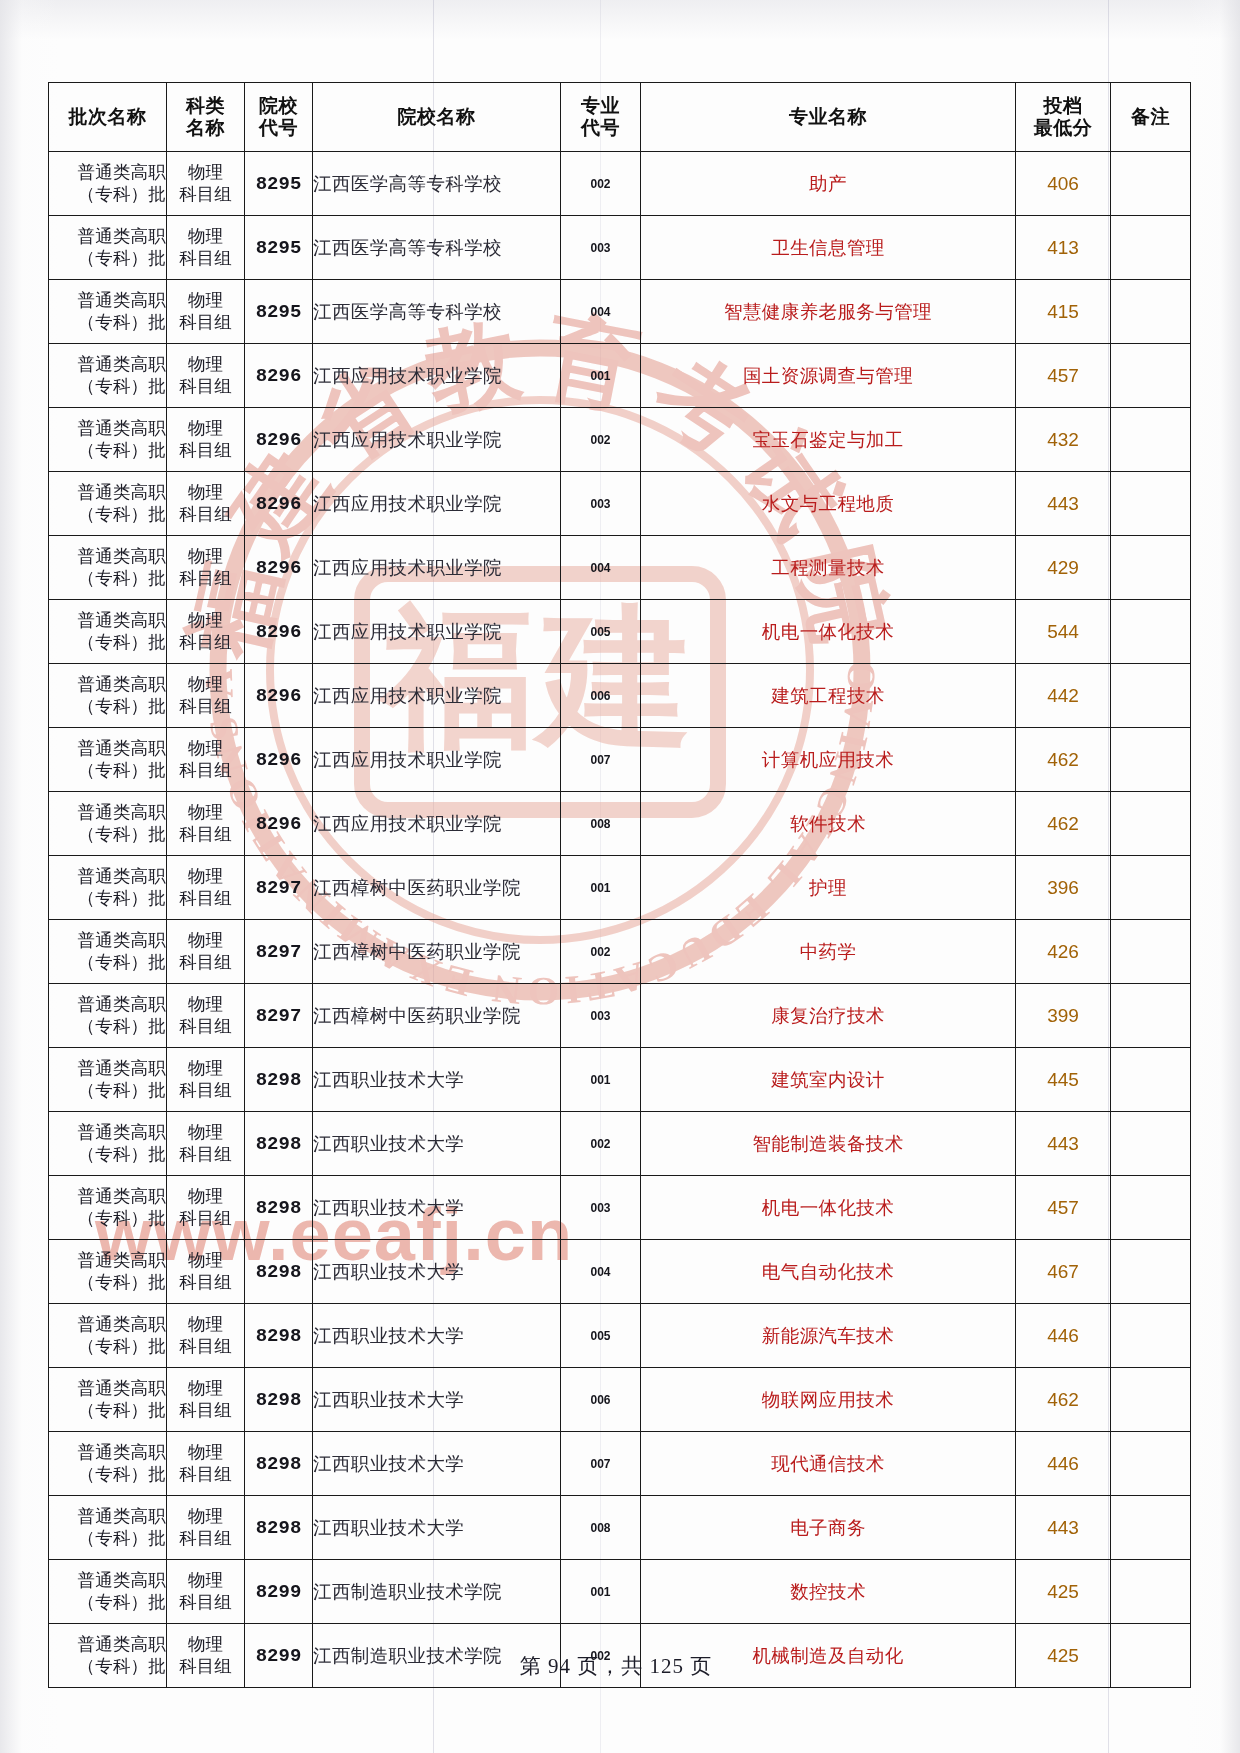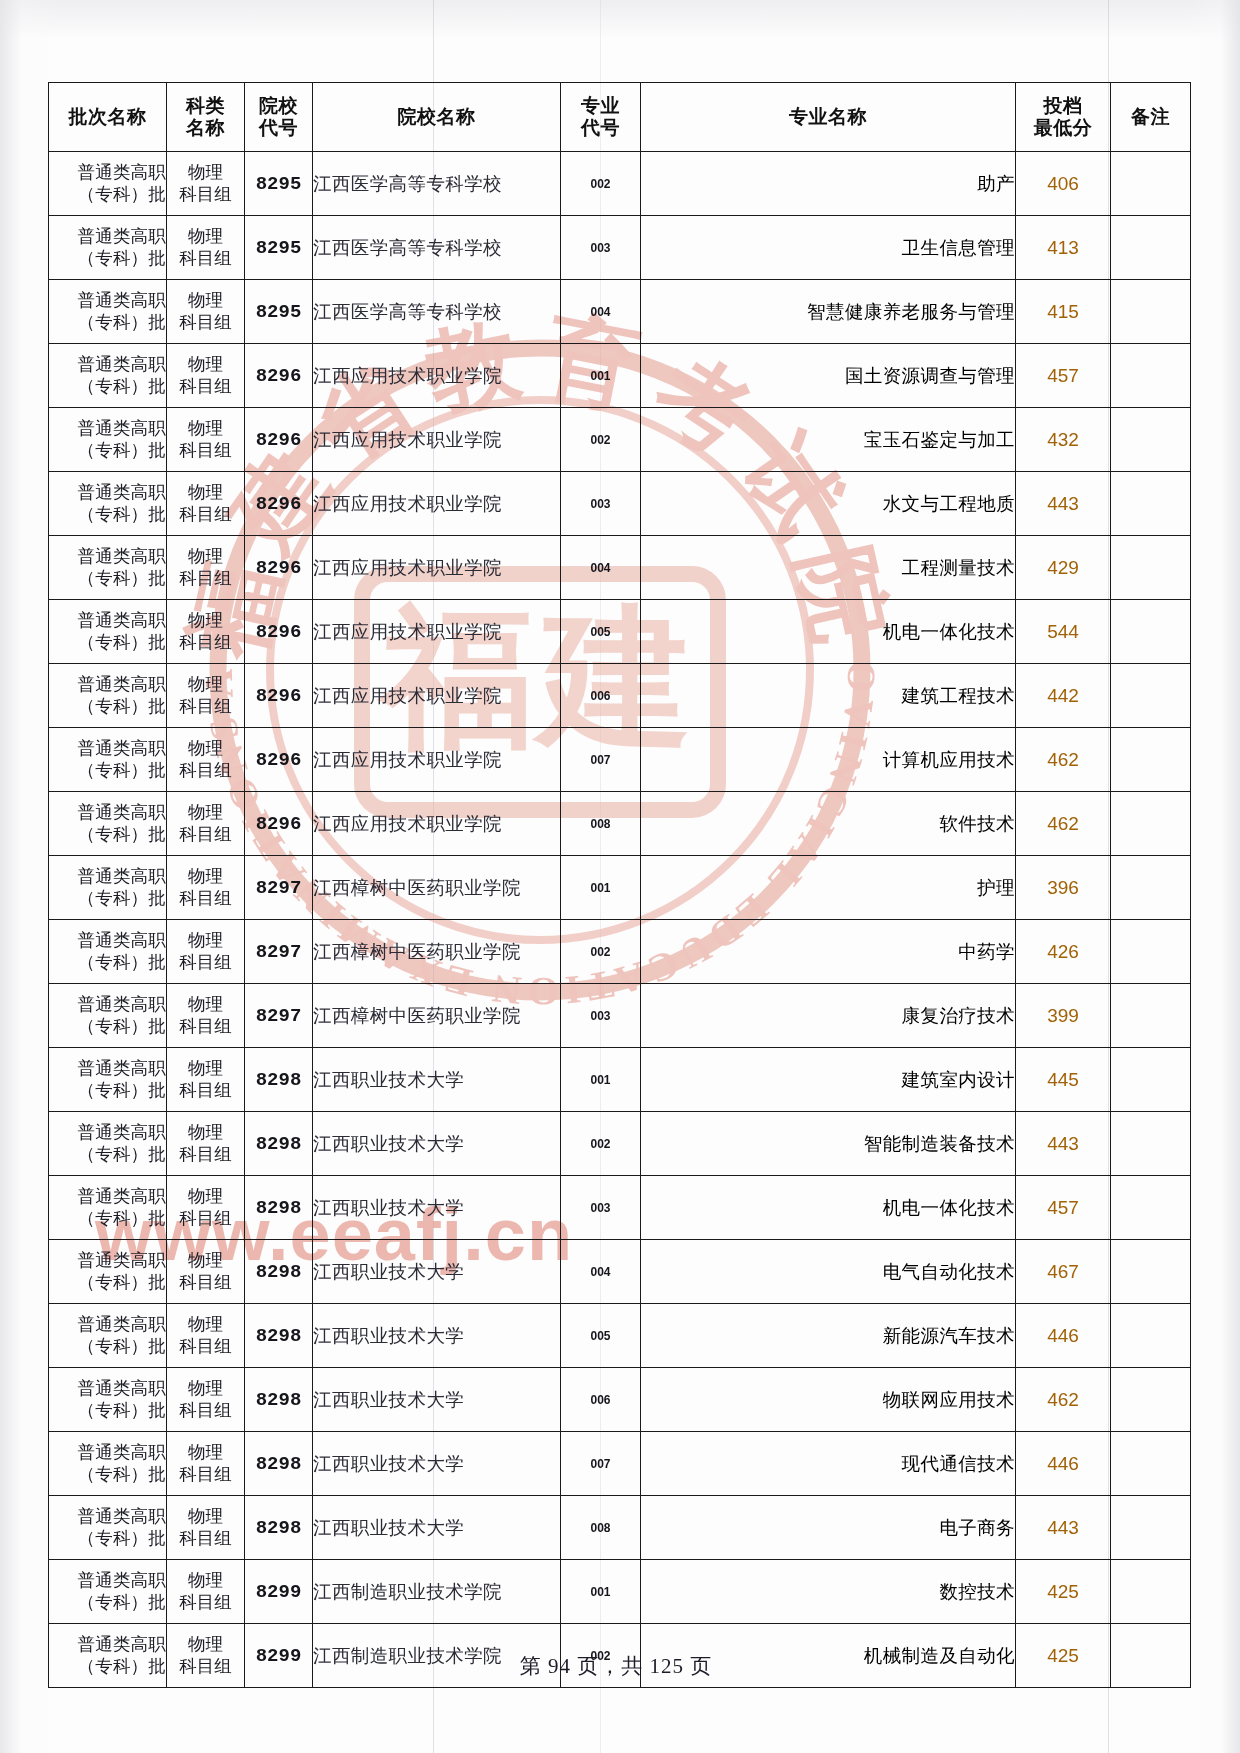--- a/index.html
+++ b/index.html
@@ -137,25 +137,25 @@
     color: #2b2b36;
   }
   td.c-major-code {
     text-align: center;
     font-family: "Liberation Sans", sans-serif;
     font-size: 12px;
     font-weight: 600;
     color: #15151c;
   }
   td.c-major {
-    text-align: right;
+    text-align: center;
     padding-left: 12px;
     font-size: 18.5px;
     letter-spacing: 0.4px;
-    color: #000000;
+    color: #b91c1c;
   }
   td.c-score {
     text-align: center;
     font-family: "Liberation Sans", sans-serif;
     font-size: 19px;
     color: #a16207;
   }
   td.c-note { }
 
   

